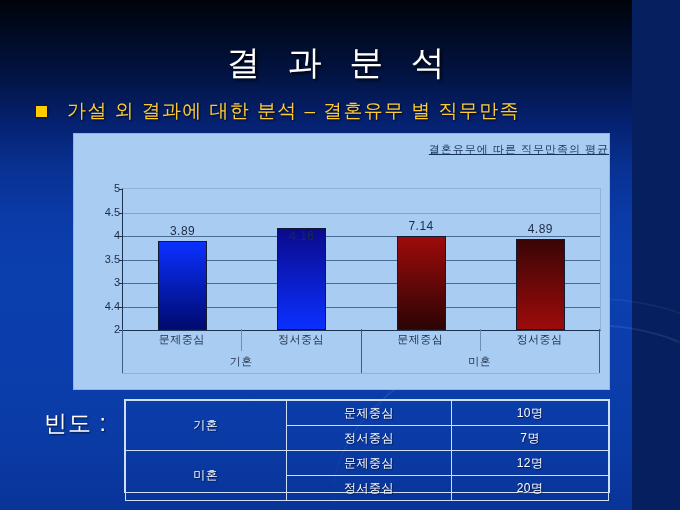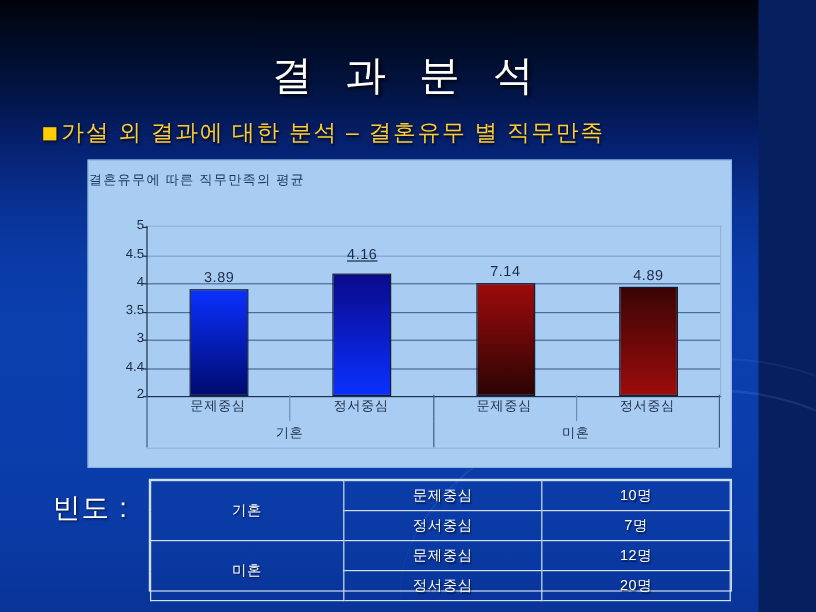--- a/index.html
+++ b/index.html
@@ -33,39 +33,39 @@
   }
 
   #title{
     position:absolute;left:0;top:40px;width:680px;
     text-align:center;
     font-size:34px;letter-spacing:9px;color:#ffffff;
     text-shadow:2px 2px 3px rgba(0,0,0,.85);
   }
   #subtitle-row{
     position:absolute;left:36px;top:98px;width:620px;
-    display:flex;align-items:center;gap:4px;
+    display:flex;align-items:center;gap:20px;
   }
   .bullet{
     width:11px;height:11px;background:#ffcc00;flex:0 0 auto;
     box-shadow:1px 1px 2px rgba(0,0,0,.6);
   }
   #subtitle{
     font-size:19px;color:#ffcc33;letter-spacing:1.4px;white-space:nowrap;
     text-shadow:1px 1px 2px rgba(0,0,0,.75);
   }
 
   
   #chart{
     position:absolute;left:73px;top:133px;width:535px;height:255px;
     background:#a9cdf2;border:1px solid #8fb6e0;
   }
   #chart-title{
-    position:absolute;left:0;top:8px;width:535px;text-align:left;
-    font-size:11px;color:#16325c;letter-spacing:1px;
+    position:absolute;left:0;top:8px;width:535px;text-align:right;
+    font-size:11px;color:#16325c;letter-spacing:1px;text-decoration:underline;
   }
   #plot-wrap{position:absolute;left:0;top:0;width:535px;height:255px;}
   
   .ylab{
     position:absolute;right:489px;width:40px;text-align:right;
     font-size:11px;color:#1d2a44;line-height:10px;
   }
   
   #plot{
     position:absolute;left:48px;top:54px;width:477px;height:141px;
@@ -153,21 +153,21 @@
           <div class="gridline" style="top: 70.5px;"></div>
           <div class="tickmark" style="top: 70.5px;"></div>
           <div class="gridline" style="top: 94px;"></div>
           <div class="tickmark" style="top: 94px;"></div>
           <div class="gridline" style="top: 117.5px;"></div>
           <div class="tickmark" style="top: 117.5px;"></div>
           <div class="tickmark" style="top: 141px;"></div>
           <div class="bar" style="left: 35.125px; width: 49px; height: 88.83px; background: linear-gradient(rgb(10, 48, 255) 0%, rgb(0, 10, 110) 100%);"></div>
           <div class="blabel" style="left: 29.625px; width: 60px; top: 35.17px;">3.89</div>
           <div class="bar" style="left: 154.375px; width: 49px; height: 101.52px; background: linear-gradient(rgb(10, 10, 140) 0%, rgb(10, 48, 255) 100%);"></div>
-          <div class="blabel" style="left: 148.875px; width: 60px; top: 16px; text-decoration: underline;">4.16</div>
+          <div class="blabel" style="left: 148.875px; width: 60px; top: 40px;">4.16</div>
           <div class="bar" style="left: 273.625px; width: 49px; height: 94.47px; background: linear-gradient(rgb(157, 11, 11) 0%, rgb(44, 4, 4) 100%);"></div>
           <div class="blabel" style="left: 268.125px; width: 60px; top: 29.53px;">7.14</div>
           <div class="bar" style="left: 392.875px; width: 49px; height: 90.71px; background: linear-gradient(rgb(58, 5, 5) 0%, rgb(157, 11, 11) 100%);"></div>
           <div class="blabel" style="left: 387.375px; width: 60px; top: 33.29px;">4.89</div>
         </div>
       <div id="catrow">
           <div class="cat" style="left: 0px; width: 119.25px;">문제중심</div>
           <div class="cat" style="left: 119.25px; width: 119.25px;">정서중심</div>
           <div class="vsep light" style="left: 119.25px; height: 22px;"></div>
           <div class="cat" style="left: 238.5px; width: 119.25px;">문제중심</div>

